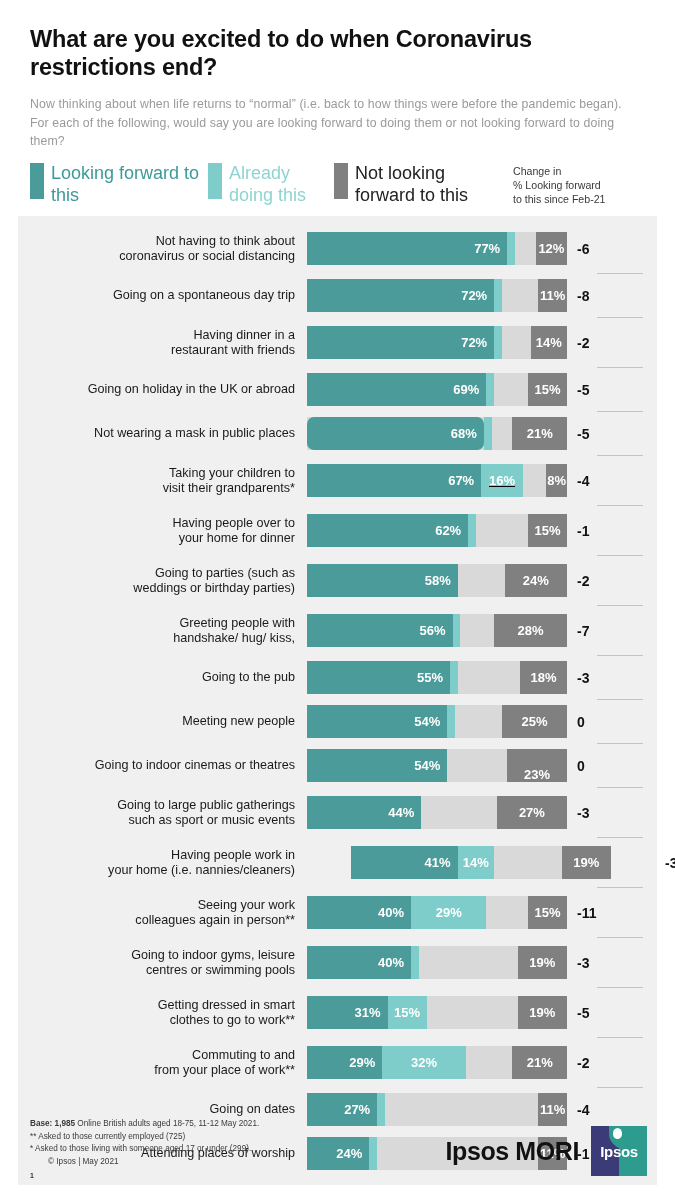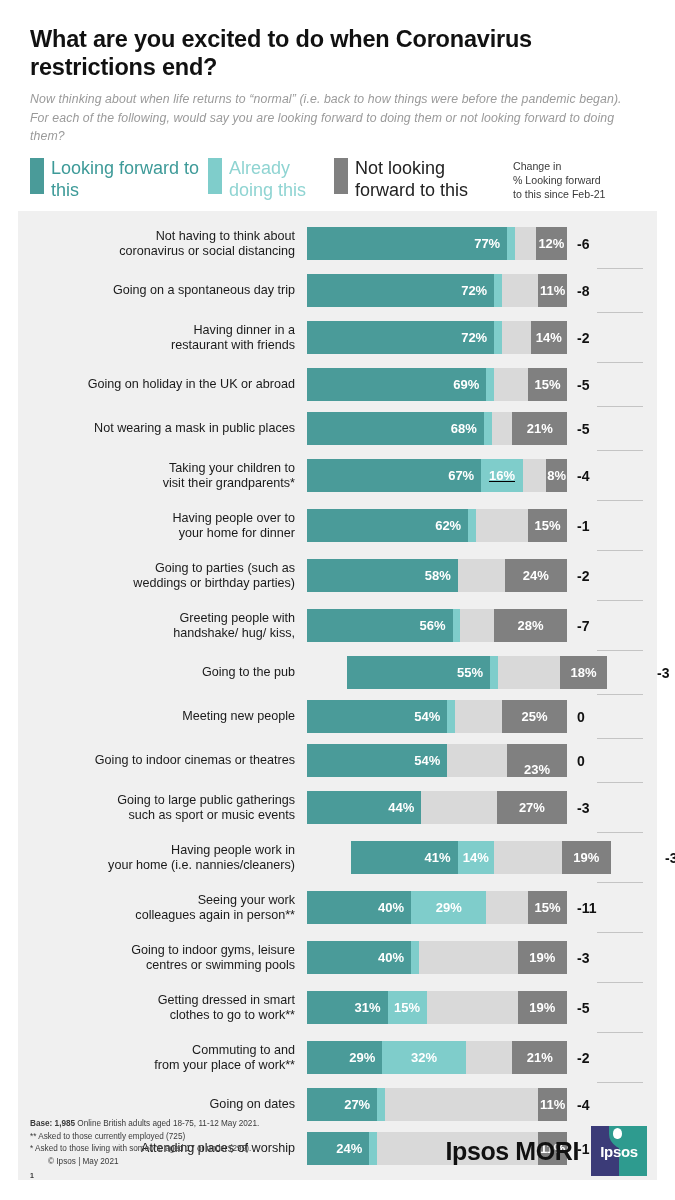--- a/index.html
+++ b/index.html
@@ -11,24 +11,23 @@
   }
   .page { position: relative; width: 675px; height: 1200px; background: #ffffff; }
 
   
   .header { padding: 26px 44px 0 30px; }
   .title {
     font-size: 23.5px; font-weight: bold; color: #111111;
     line-height: 1.19; letter-spacing: -0.2px;
   }
   .subtitle {
-    margin-top: 8px;
+    margin-top: 13px;
     font-size: 12.3px; color: #9a9a9a; line-height: 1.52;
     letter-spacing: 0.1px;
-    font-style: italic;
   }
 
   
   .legend {
     margin: 12px 30px 0 30px;
     display: flex; align-items: flex-start;
   }
   .legend-item { display: flex; align-items: flex-start; }
   .legend-item.l1 { width: 178px; }
   .legend-item.l2 { width: 126px; }
@@ -229,21 +228,21 @@
             </div>
           </div>
         </div>
         <div class="row-change">-5</div>
         <div class="divider"></div>
       </div>
       <div class="row" style="height: 44px;">
         <div class="row-label">Not wearing a mask in public places</div>
         <div class="row-bars">
           <div class="track">
-            <div class="seg seg-fwd" style="width: 68%;">
+            <div class="seg seg-fwd" style="width: 68%; border-radius: 7px;">
               <span class="seg-val">68%</span>
             </div>
             <div class="seg seg-already" style="left: 68%; width: 3%;">
               <span class="seg-val"></span>
             </div>
             <div class="seg seg-not" style="width: 21%;">
               <span class="seg-val">21%</span>
             </div>
           </div>
         </div>
@@ -316,21 +315,21 @@
               <span class="seg-val"></span>
             </div>
             <div class="seg seg-not" style="width: 28%;">
               <span class="seg-val">28%</span>
             </div>
           </div>
         </div>
         <div class="row-change">-7</div>
         <div class="divider"></div>
       </div>
-      <div class="row" style="height: 44px; gap: 40px;">
+      <div class="row" style="height: 44px;">
         <div class="row-label">Going to the pub</div>
         <div class="row-bars">
           <div class="track">
             <div class="seg seg-fwd" style="width: 55%;">
               <span class="seg-val">55%</span>
             </div>
             <div class="seg seg-already" style="left: 55%; width: 3%;">
               <span class="seg-val"></span>
             </div>
             <div class="seg seg-not" style="width: 18%;">

